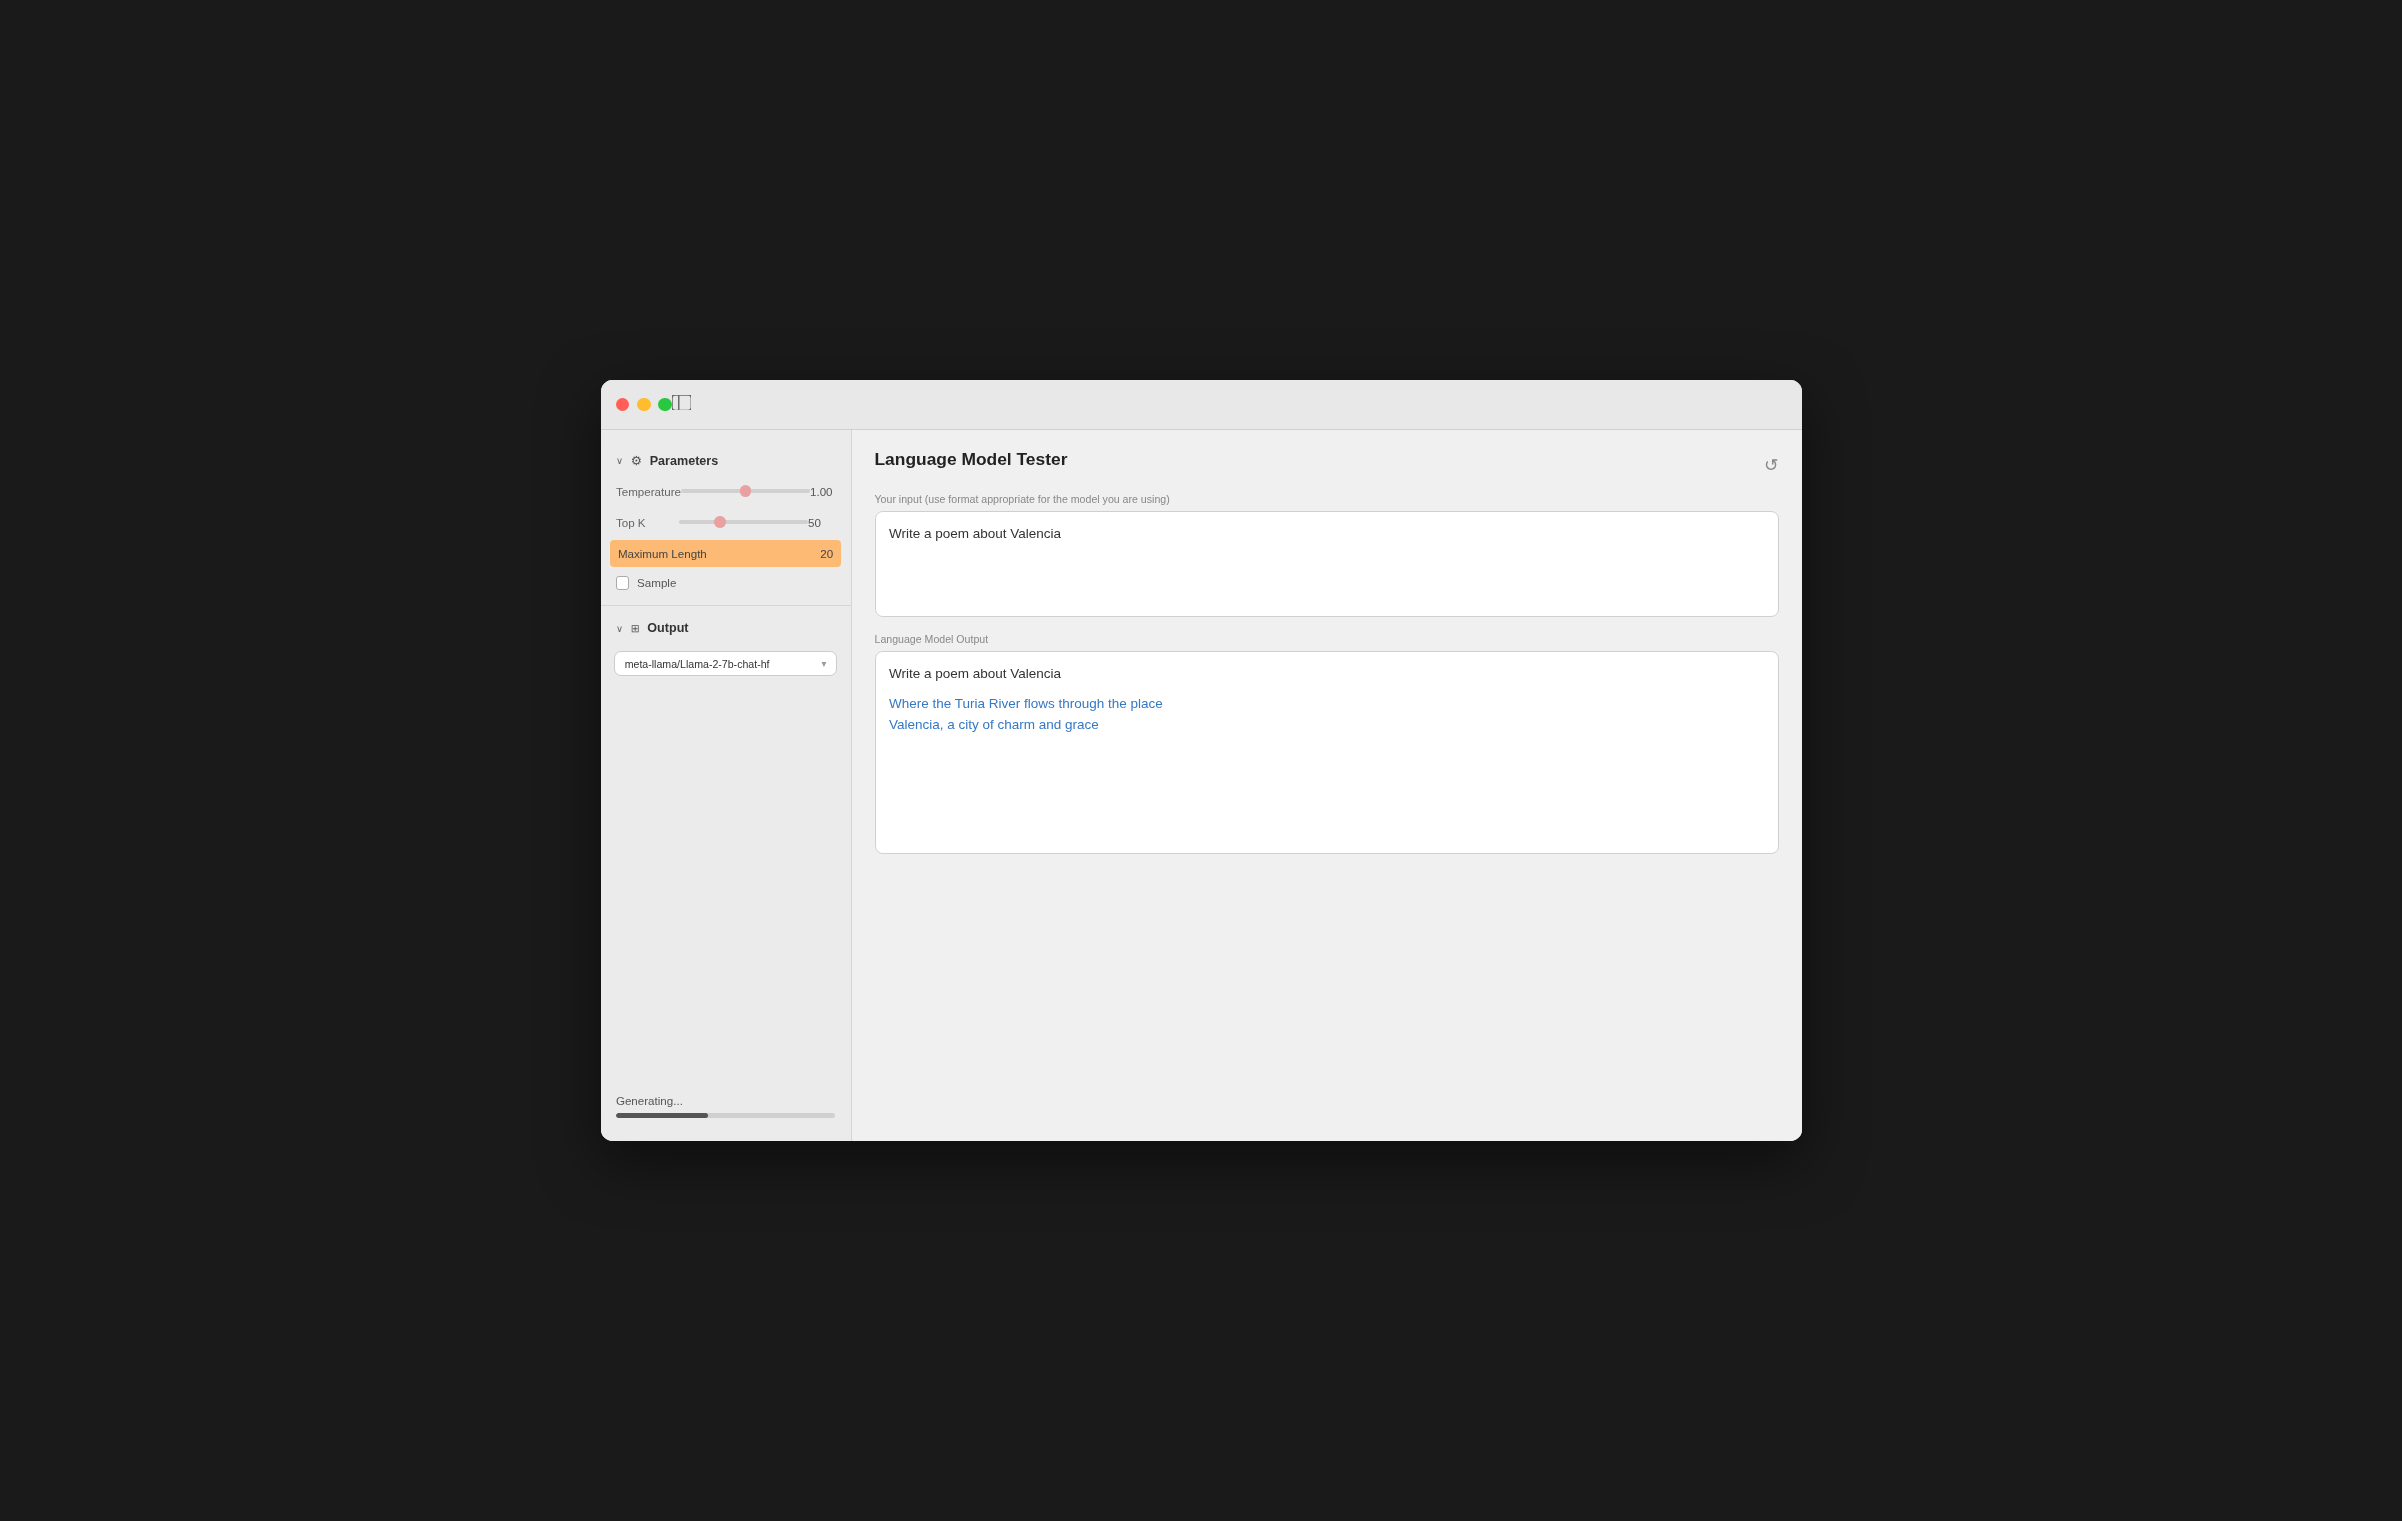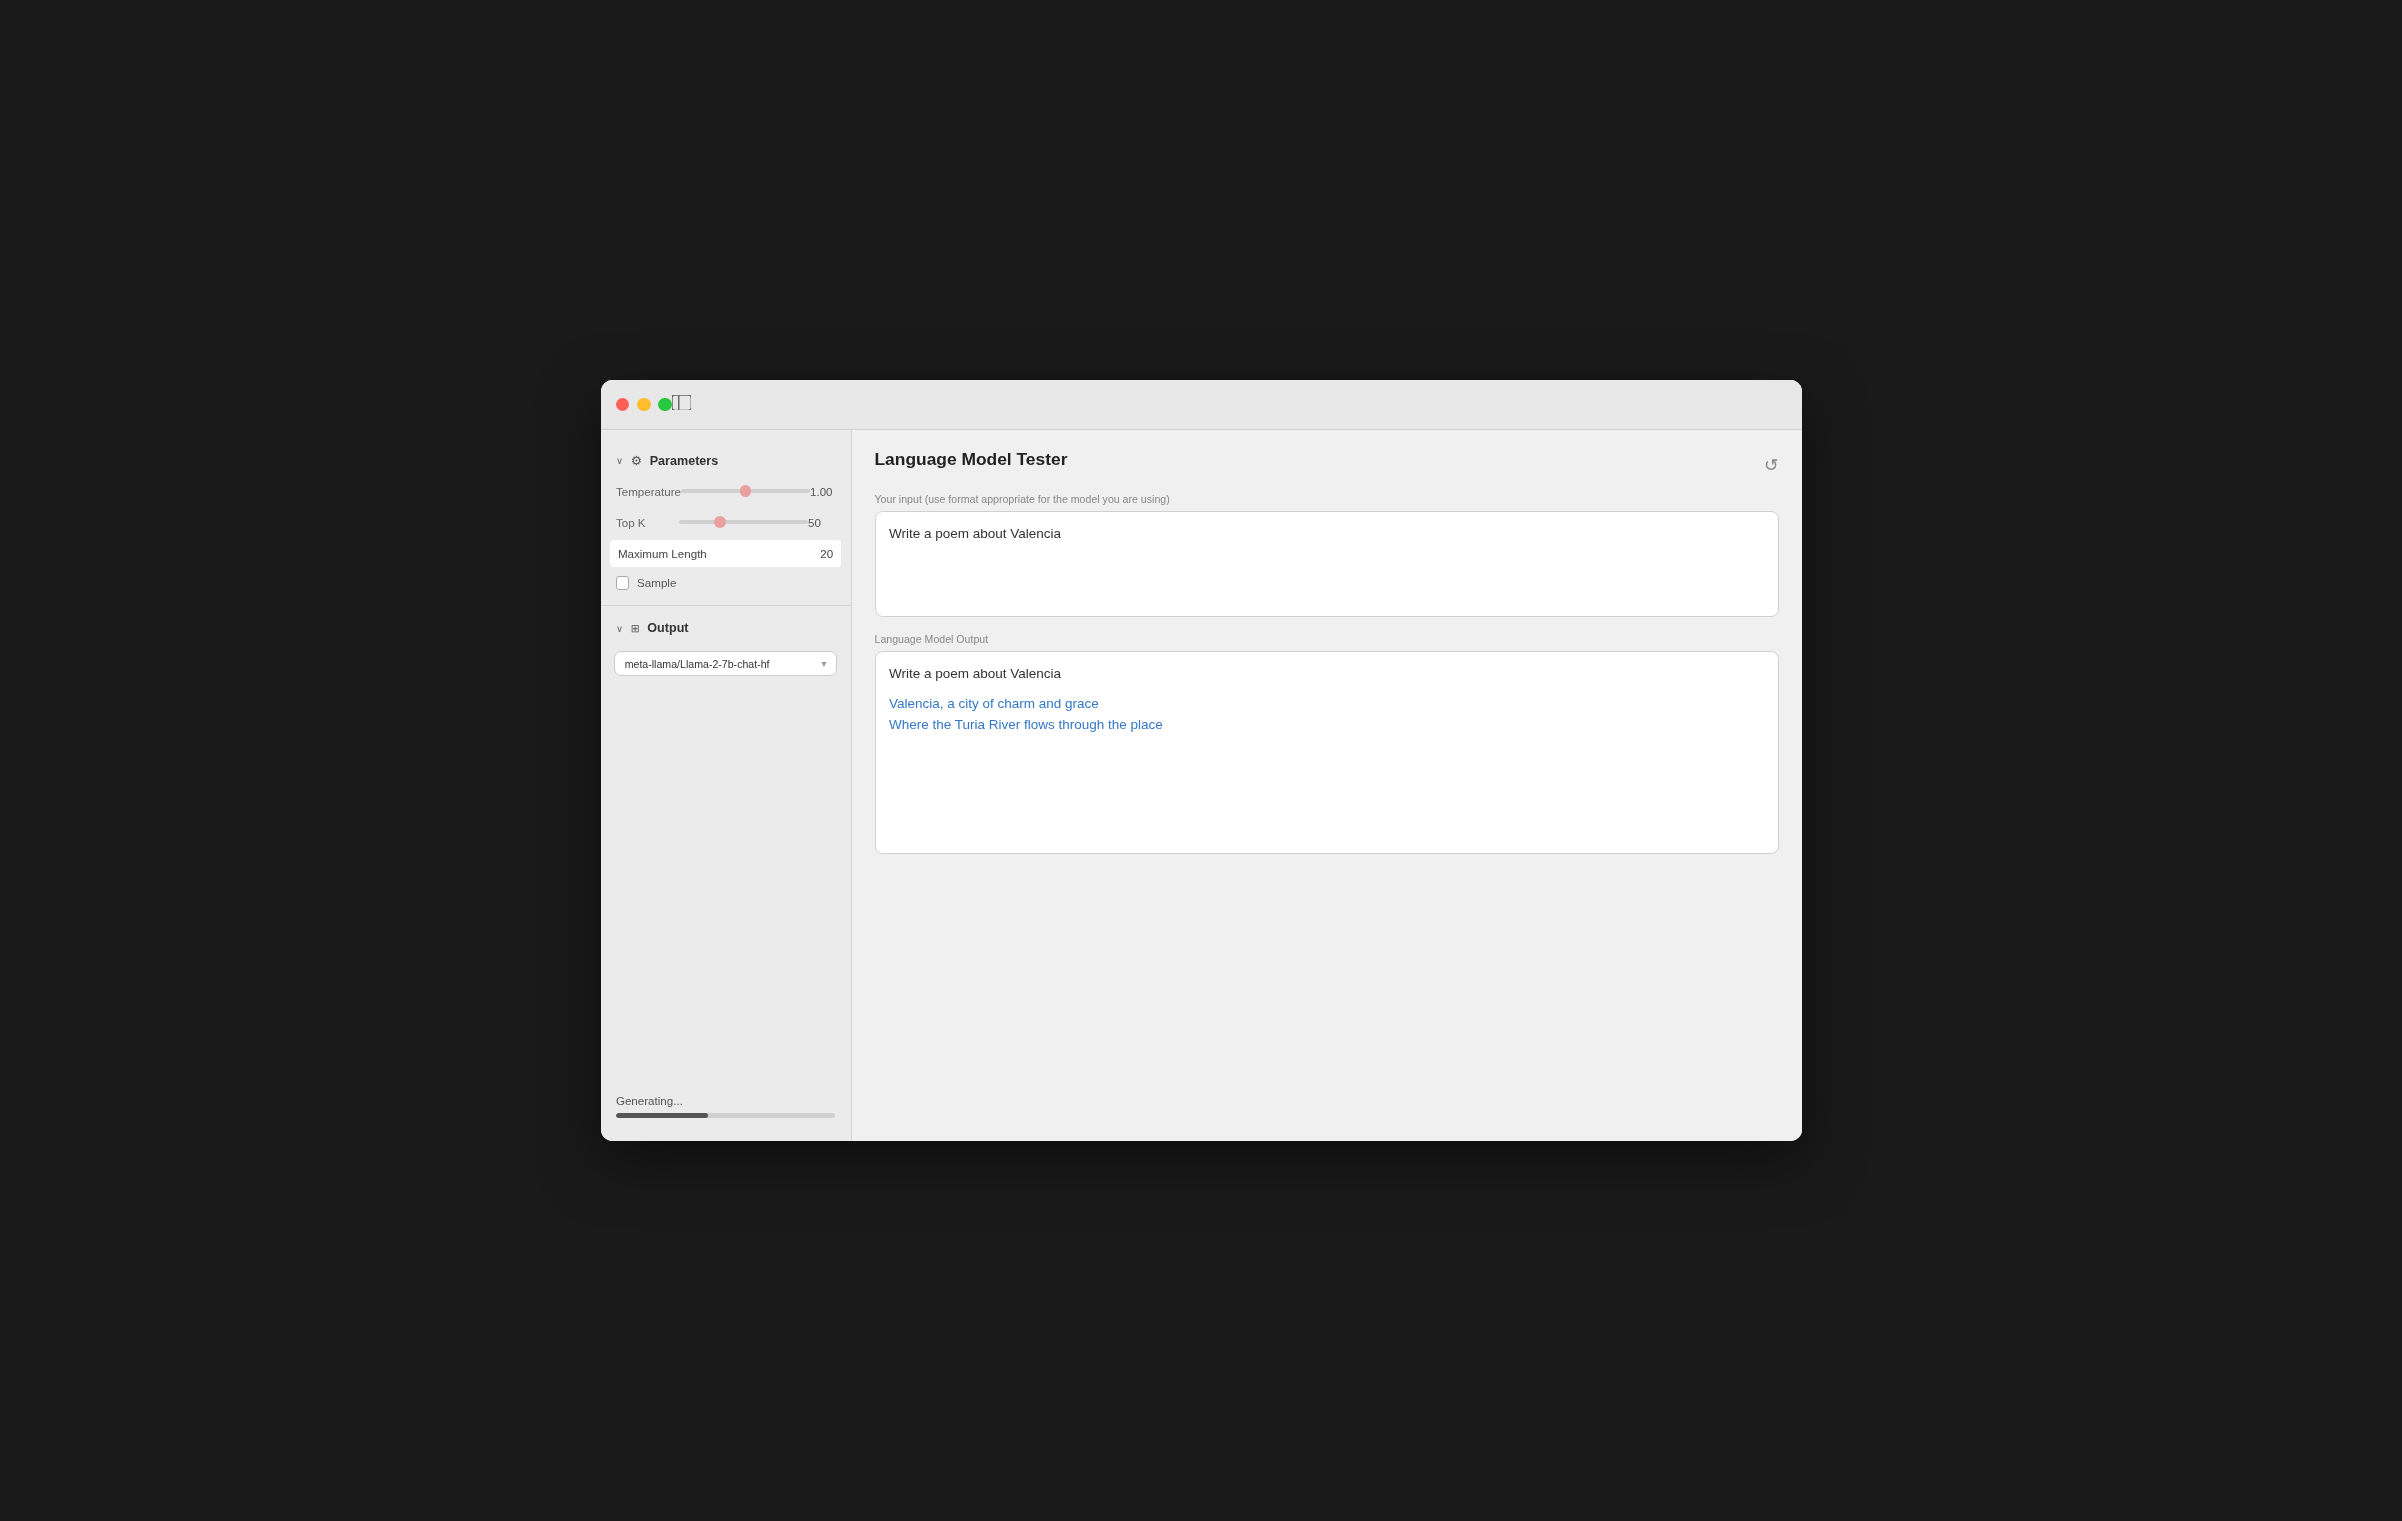--- a/index.html
+++ b/index.html
@@ -137,21 +137,21 @@
       cursor: pointer;
     }
 
     .param-value {
       font-size: 11.6px;
       color: #555;
       min-width: 27px;
     }
 
     .param-row-highlight {
-      background: #ffffff;
+      background: #fdba74;
       border-radius: 3.9px;
       margin: 1.9px 9.7px;
       padding: 4.8px 7.7px;
       display: flex;
       align-items: center;
       height: 27px;
     }
 
     .param-label-hl {
       font-size: 11.6px;
@@ -395,20 +395,20 @@
         <span class="reload-icon">↺</span>
       </div>
 
       <div class="input-section-label">Your input (use format appropriate for the model you are using)</div>
       <textarea class="input-box" rows="4" style="">Write a poem about Valencia</textarea>
 
       <div class="output-section-label">Language Model Output</div>
       <div class="output-box">
         <div class="output-prompt-text">Write a poem about Valencia</div>
         <div class="output-generated-text">
+          <div>Where the Turia River flows through the place</div>
           <div>Valencia, a city of charm and grace</div>
-          <div>Where the Turia River flows through the place</div>
         </div>
       </div>
     </div>
   </div>
 </div>
 
 
 </body></html>

